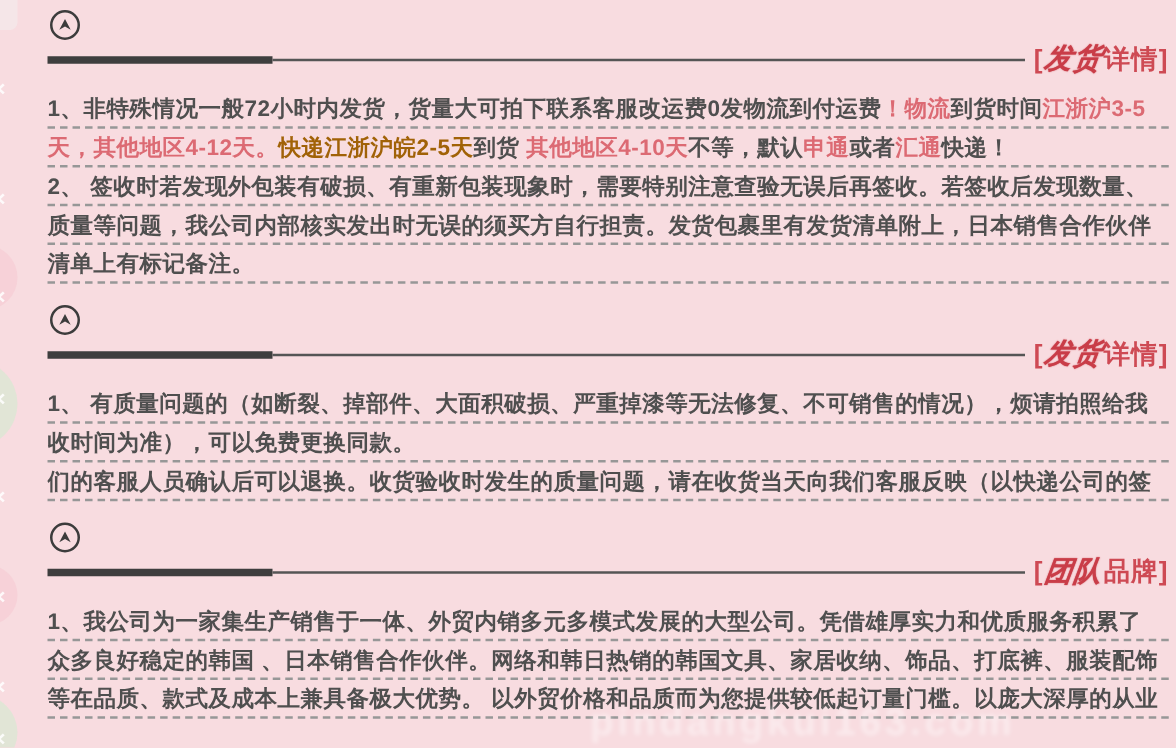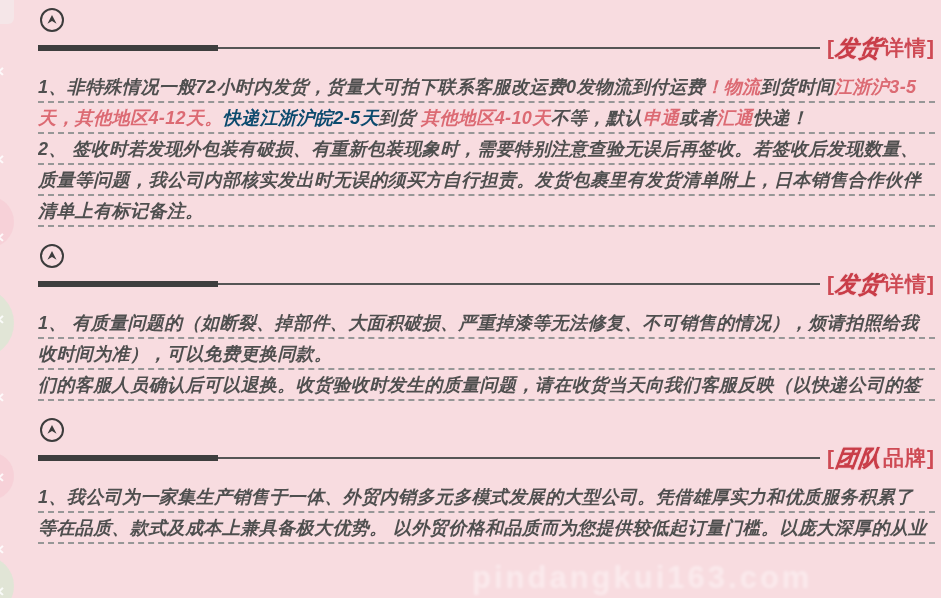--- a/index.html
+++ b/index.html
@@ -31,30 +31,30 @@
   .bar-thick{width:180px;height:6px;background:#3e3e3e;flex:none;}
   .bar-thin{flex:1;height:2px;background:#555;margin-right:7px;}
   .sec-title{
     flex:none;font-size:21px;font-weight:bold;color:#ce4a54;
     letter-spacing:1px;white-space:nowrap;line-height:26px;
   }
   .t-script{
     font-style:italic;display:inline-block;transform:skewX(-8deg) scale(1.05,1.1);
     margin:0 2px;color:#c93d48;text-shadow:0 0 1px #c93d48;
   }
-  .body{margin-top:11px;font-style:italic;}
+  .body{margin-top:11px;}
   .line{
     white-space:nowrap;overflow:hidden;
     font-size:18px;font-weight:bold;letter-spacing:.4px;
     line-height:22px;padding:4px 0 3px 0;
     border-bottom:2px dashed #979797;
   }
   .seg-dark{color:#4f4f4f;}
   .seg-red{color:#dc6a73;}
-  .seg-accent{color:#0c4a6e;}
+  .seg-accent{color:#a16207;}
   .watermark{
     position:absolute;left:472px;top:560px;width:470px;z-index:3;
     font-size:31px;font-weight:bold;letter-spacing:3px;
     color:rgba(255,255,255,.42);filter:blur(1.6px);
     pointer-events:none;
   }
 </style>
 </head>
 <body>
 
@@ -125,18 +125,19 @@
     </div>
     <div class="header-row">
       <div class="bar-thick"></div>
       <div class="bar-thin"></div>
       <div class="sec-title">
         <span class="t-open">[</span><span class="t-script">团队</span><span class="t-rest">品牌</span><span class="t-close">]</span>
       </div>
     </div>
     <div class="body">
         <div class="line"><span class="seg-dark"> 1、我公司为一家集生产销售于一体、外贸内销多元多模式发展的大型公司。凭借雄厚实力和优质服务积累了</span></div>
+        <div class="line"><span class="seg-dark">众多良好稳定的韩国 、日本销售合作伙伴。网络和韩日热销的韩国文具、家居收纳、饰品、打底裤、服装配饰</span></div>
         <div class="line"><span class="seg-dark">等在品质、款式及成本上兼具备极大优势。 以外贸价格和品质而为您提供较低起订量门槛。以庞大深厚的从业</span></div>
       </div>
   </div>
 </div>
 
 <div class="watermark">pindangkui163.com</div>
 
 </body></html>

